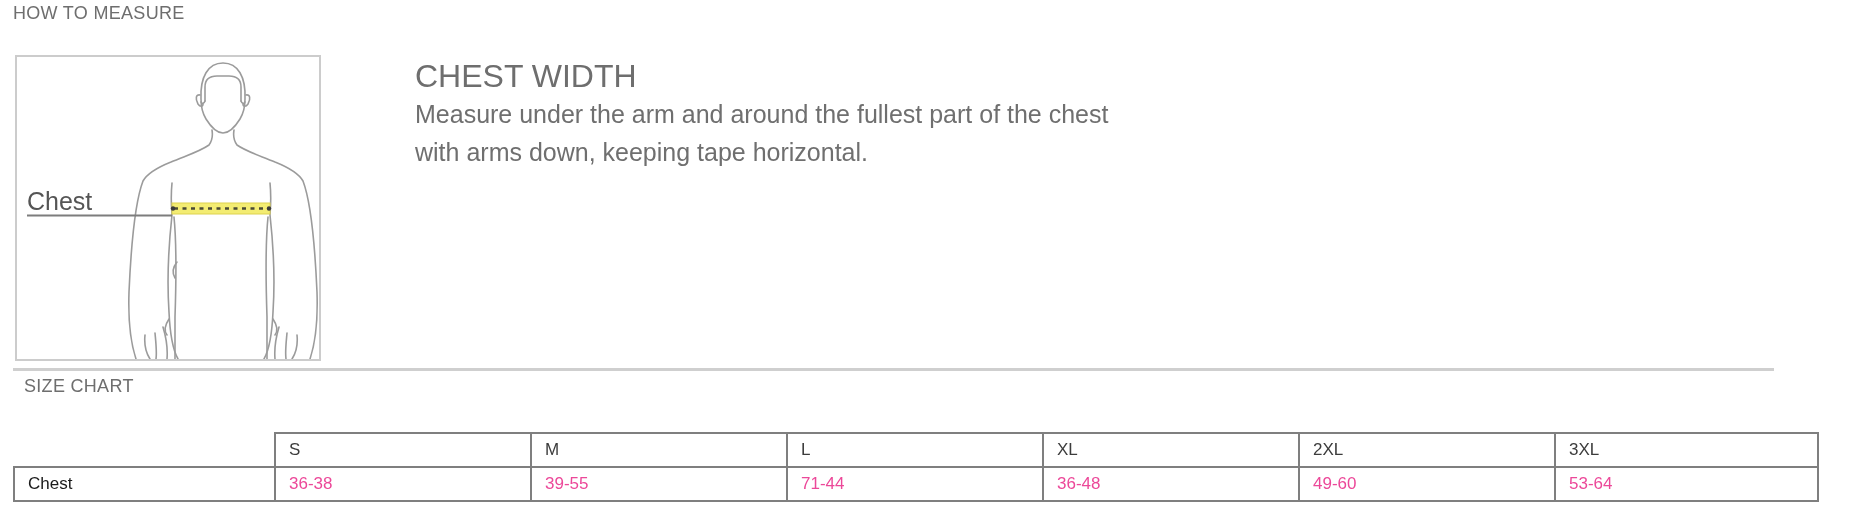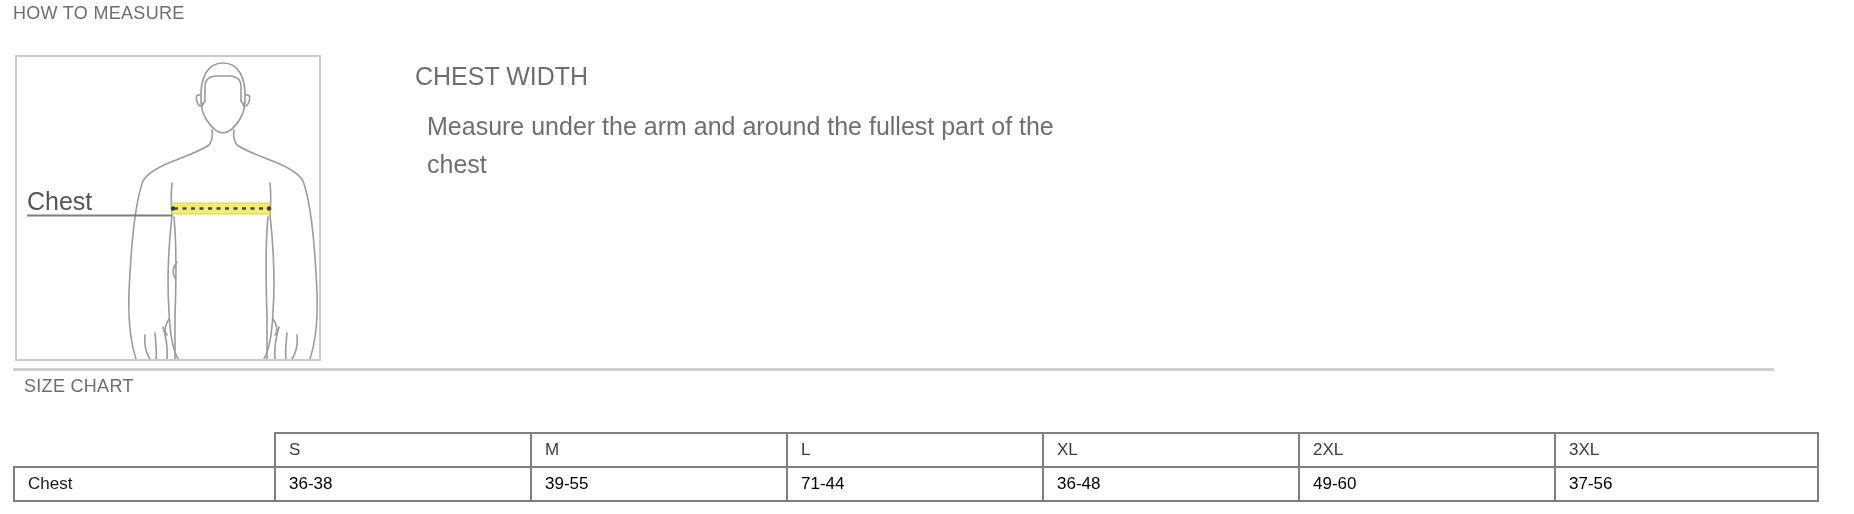--- a/index.html
+++ b/index.html
@@ -33,26 +33,26 @@
 
   #instruction{
     position:absolute;
     left:415px;top:57px;
     width:700px;
     font-size:25px;
     line-height:38px;
     color:#6f6f6f;
   }
   #instruction .instr-heading{
-    font-size:25px;
+    font-size:32px;
     font-weight:normal;
     color:#6e6e6e;
     margin:0;
   }
-  #instruction p{margin:12px;}
+  #instruction p{margin:0;}
 
   #divider{
     position:absolute;
     left:13px;top:368px;
     width:1761px;height:3px;
     background:#cfcfcf;
   }
 
   #size-table{
     position:absolute;
@@ -66,21 +66,21 @@
     border:2px solid #7f7f7f;
     height:32px;
     padding:0 6px 0 13px;
     text-align:left;
     vertical-align:middle;
     font-weight:normal;
     white-space:nowrap;
     overflow:hidden;
   }
   #size-table th{color:#3c3c3c;}
-  #size-table td{color:#000000;}
+  #size-table td{color:#ec4899;}
   #size-table td.row-label{color:#1a1a1a;}
   #size-table th.blank{border:none;background:#ffffff;}
 </style>
 </head>
 <body>
 
 <div id="how-to-measure-title" class="section-title">HOW TO MEASURE</div>
 
 <div id="diagram-box">
   <svg width="302" height="302" viewBox="0 0 302 302">
@@ -136,20 +136,21 @@
     </g>
 
     <line x1="10" y1="158.5" x2="155" y2="158.5" stroke="#7d7d7d" stroke-width="2"></line>
     <text x="10" y="153" font-size="25" fill="#555555">Chest</text>
   </svg>
 </div>
 
 <div id="instruction">
   <p class="instr-heading">CHEST WIDTH</p>
   <p>Measure under the arm and around the fullest part of the chest</p>
+  <p>with arms down, keeping tape horizontal.</p>
 </div>
 
 <div id="divider"></div>
 
 <div id="size-chart-title" class="section-title">SIZE CHART</div>
 
 <table id="size-table">
   <colgroup>
     <col style="width:261px">
     <col style="width:256px">
@@ -169,16 +170,16 @@
     <th>2XL</th>
     <th>3XL</th>
   </tr>
   <tr>
     <td class="row-label">Chest</td>
     <td>36-38</td>
     <td>39-55</td>
     <td>71-44</td>
     <td>36-48</td>
     <td>49-60</td>
-    <td>37-56</td>
+    <td>53-64</td>
   </tr>
 </tbody>
   </table>
 
 </body></html>

